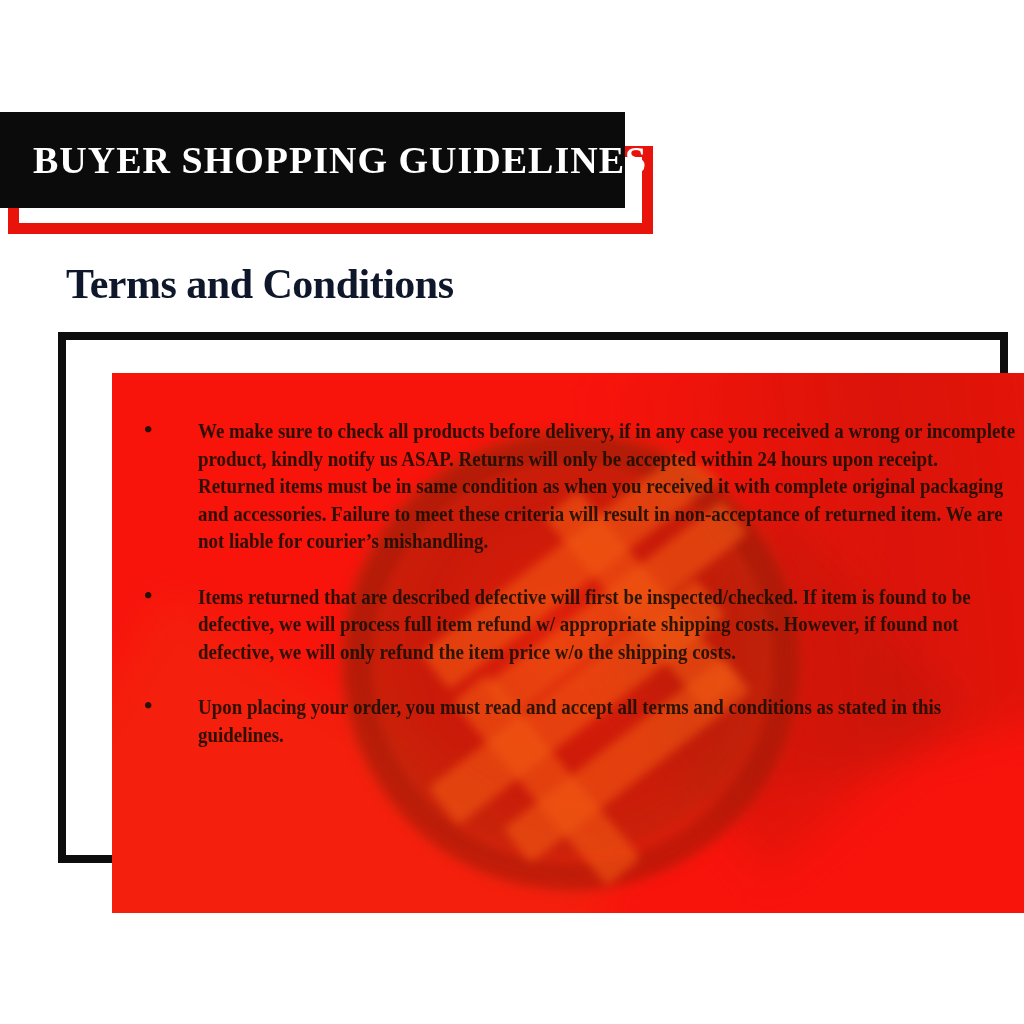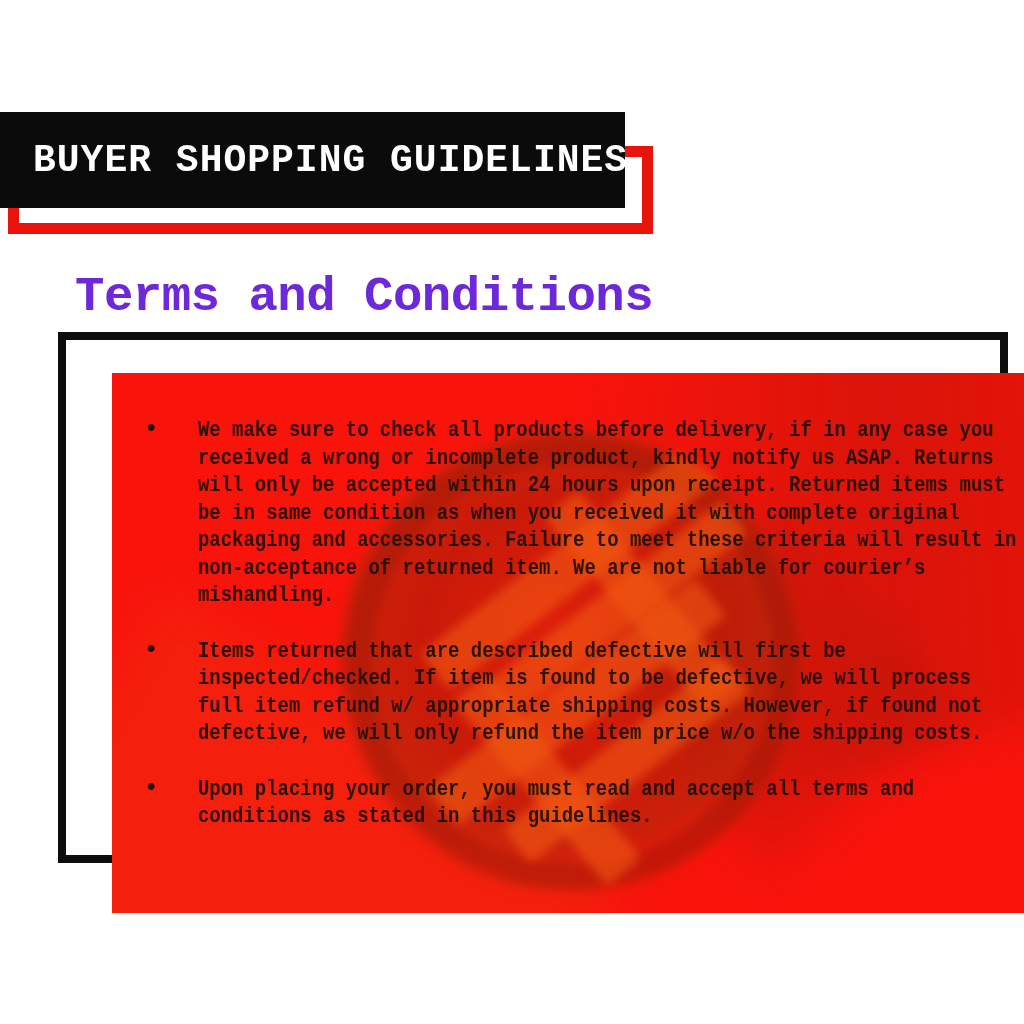--- a/index.html
+++ b/index.html
@@ -1,39 +1,39 @@
 <!DOCTYPE html>
 <html><head>
 <meta charset="utf-8">
 <style>
   html,body{margin:0;padding:0;background:#ffffff;}
   .page{
     position:relative;width:1024px;height:1024px;background:#ffffff;overflow:hidden;
-    font-family:Liberation Mono, monospace;
+    font-family:Liberation Serif, serif;
     border-radius:6px;
   }
 
   
   .banner-group{position:absolute;left:0;top:112px;width:680px;height:130px;}
   .red-accent-frame{
     position:absolute;left:8px;top:34px;width:645px;height:88px;
     border:11px solid #e8140b;box-sizing:border-box;background:transparent;
   }
   .brand-banner{
     position:absolute;left:0;top:0;width:625px;height:96px;background:#0b0b0b;
     display:flex;align-items:center;padding-left:33px;box-sizing:border-box;
   }
   .brand-banner .title{
     color:#ffffff;font-size:38px;font-weight:700;letter-spacing:1px;white-space:nowrap;
   }
 
   
   .section-heading{
-    position:absolute;left:58px;top:252px;margin:17px;
-    font-size:49px;font-weight:700;color:#6d28d9;letter-spacing:-0.5px;
+    position:absolute;left:58px;top:252px;margin:8px;
+    font-size:42px;font-weight:700;color:#0f172a;letter-spacing:-0.5px;
   }
 
   
   .panel-outline{
     position:absolute;left:58px;top:332px;width:950px;height:531px;
     border:8px solid #0d0d0d;box-sizing:border-box;background:#ffffff;
   }
   .terms-panel{
     position:absolute;left:112px;top:373px;width:912px;height:540px;
     background:#f8130b;overflow:hidden;

